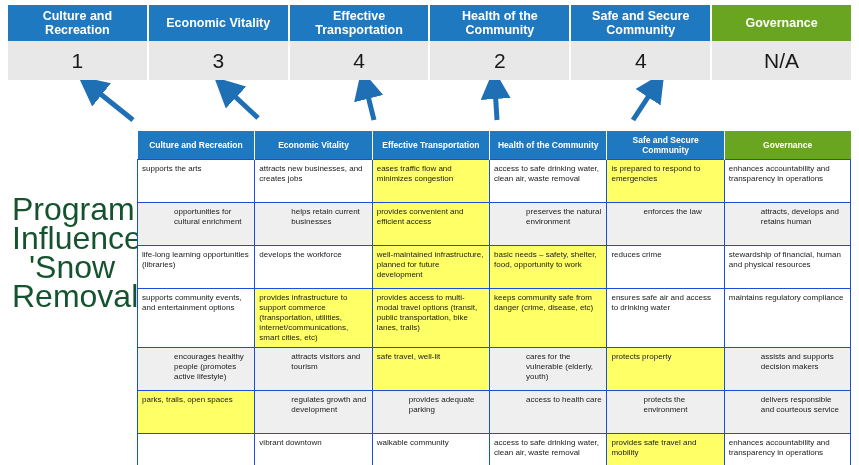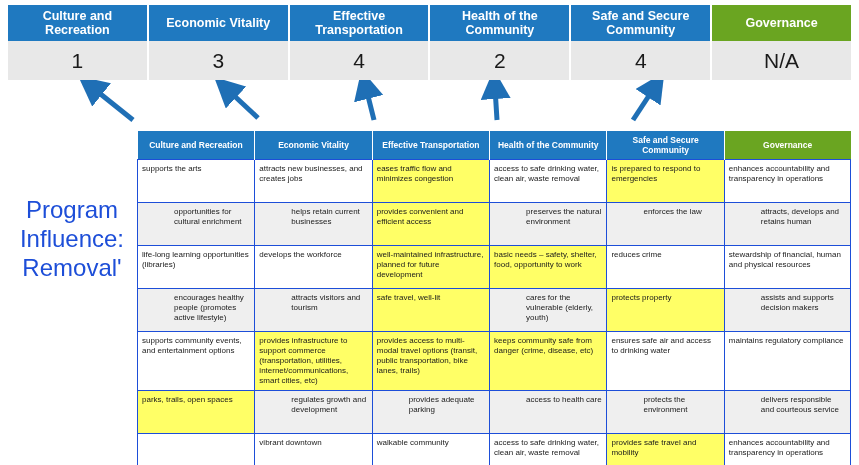--- a/index.html
+++ b/index.html
@@ -73,23 +73,23 @@
     height: 52px;
     pointer-events: none;
   }
 
   
   #caption {
     position: absolute;
     left: 12px;
     top: 195px;
     width: 120px;
-    font-size: 24px;
+    font-size: 32px;
     line-height: 29px;
-    color: #1d4ed8;
+    color: #14532d;
     text-align: center;
   }
 
   
   #matrix {
     position: absolute;
     left: 137px;
     top: 131px;
     width: 714px;
     border-collapse: collapse;
@@ -152,20 +152,21 @@
   <line x1="133" y1="40" x2="93" y2="8" stroke="#1f6fb5" stroke-width="5" marker-end="url(#ah)"></line>
   <line x1="258" y1="38" x2="228" y2="10" stroke="#1f6fb5" stroke-width="5" marker-end="url(#ah)"></line>
   <line x1="374" y1="40" x2="366" y2="8" stroke="#1f6fb5" stroke-width="5" marker-end="url(#ah)"></line>
   <line x1="497" y1="40" x2="495" y2="8" stroke="#1f6fb5" stroke-width="5" marker-end="url(#ah)"></line>
   <line x1="633" y1="40" x2="654" y2="8" stroke="#1f6fb5" stroke-width="5" marker-end="url(#ah)"></line>
 </svg>
 
 <div id="caption">
   <div>Program</div>
   <div>Influence:</div>
+  <div>'Snow</div>
   <div>Removal'</div>
 </div>
 
 <table id="matrix">
   <colgroup>
     <col style="width:107px">
       <col style="width:107px">
       <col style="width:107px">
     <col style="width:107px">
       <col style="width:107px">
@@ -200,36 +201,36 @@
       </tr>
       <tr>
         <td>life-long learning opportunities (libraries)</td>
         <td>develops the workforce</td>
         <td class="hl">well-maintained infrastructure, planned for future development</td>
         <td class="hl">basic needs – safety, shelter, food, opportunity to work</td>
         <td>reduces crime</td>
         <td>stewardship of financial, human and physical resources</td>
       </tr>
       <tr>
+        <td>supports community events, and entertainment options</td>
+        <td class="hl">provides infrastructure to support commerce (transportation, utilities, internet/communications, smart cities, etc)</td>
+        <td class="hl">provides access to multi-modal travel options (transit, public transportation, bike lanes, trails)</td>
+        <td class="hl">keeps community safe from danger (crime, disease, etc)</td>
+        <td>ensures safe air and access to drinking water</td>
+        <td>maintains regulatory compliance</td>
+      </tr>
+      <tr>
         <td class="alt">encourages healthy people (promotes active lifestyle)</td>
         <td class="alt">attracts visitors and tourism</td>
         <td class="hl">safe travel, well-lit</td>
         <td class="alt">cares for the vulnerable (elderly, youth)</td>
         <td class="hl">protects property</td>
         <td class="alt">assists and supports decision makers</td>
       </tr>
       <tr>
-        <td>supports community events, and entertainment options</td>
-        <td class="hl">provides infrastructure to support commerce (transportation, utilities, internet/communications, smart cities, etc)</td>
-        <td class="hl">provides access to multi-modal travel options (transit, public transportation, bike lanes, trails)</td>
-        <td class="hl">keeps community safe from danger (crime, disease, etc)</td>
-        <td>ensures safe air and access to drinking water</td>
-        <td>maintains regulatory compliance</td>
-      </tr>
-      <tr>
         <td class="hl">parks, trails, open spaces</td>
         <td class="alt">regulates growth and development</td>
         <td class="alt">provides adequate parking</td>
         <td class="alt">access to health care</td>
         <td class="alt">protects the environment</td>
         <td class="alt">delivers responsible and courteous service</td>
       </tr>
       <tr>
         <td></td>
         <td>vibrant downtown</td>

